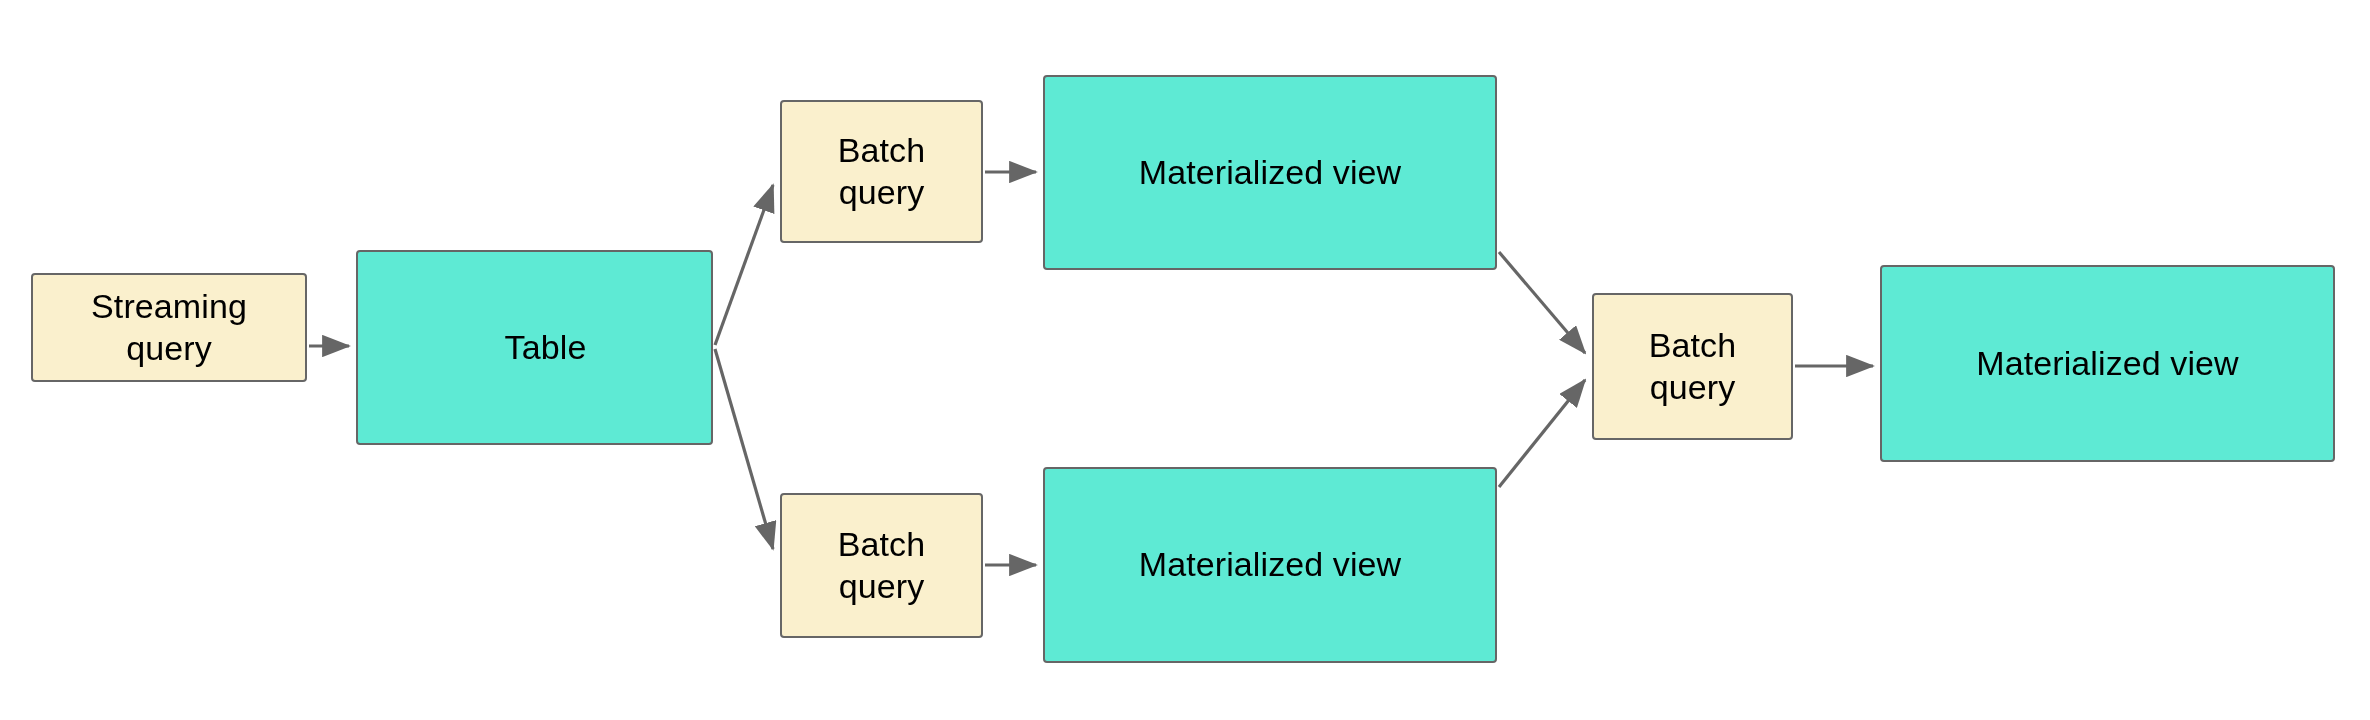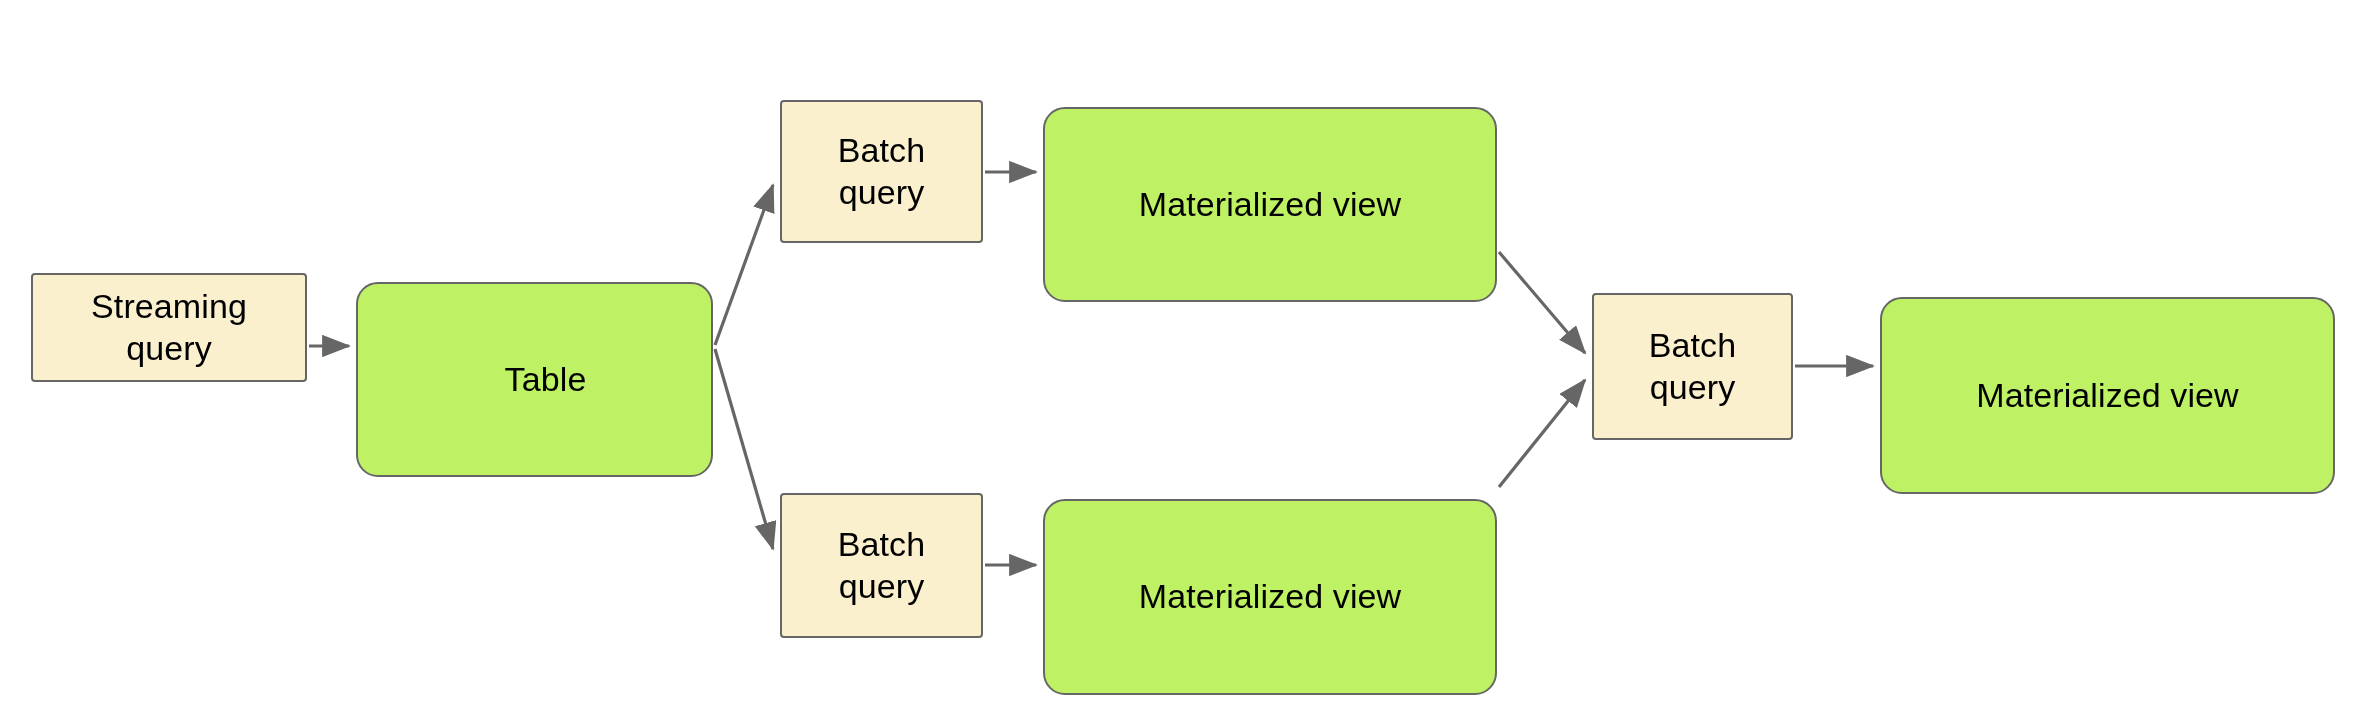--- a/index.html
+++ b/index.html
@@ -36,23 +36,22 @@
     line-height: 1.22;
     border: 2px solid #666666;
     white-space: pre-line;
     letter-spacing: 0.1px;
   }
   .node.process {
     background: #faf0cd;
     border-radius: 4px;
   }
   .node.store {
-    background: #bef264;
-    border-radius: 22px;
-    margin-top: 32px;
+    background: #5eead4;
+    border-radius: 4px;
   }
   .node-label {
     display: block;
     width: 100%;
     padding: 0 6px;
     box-sizing: border-box;
   }
 </style>
 </head>
 <body>

